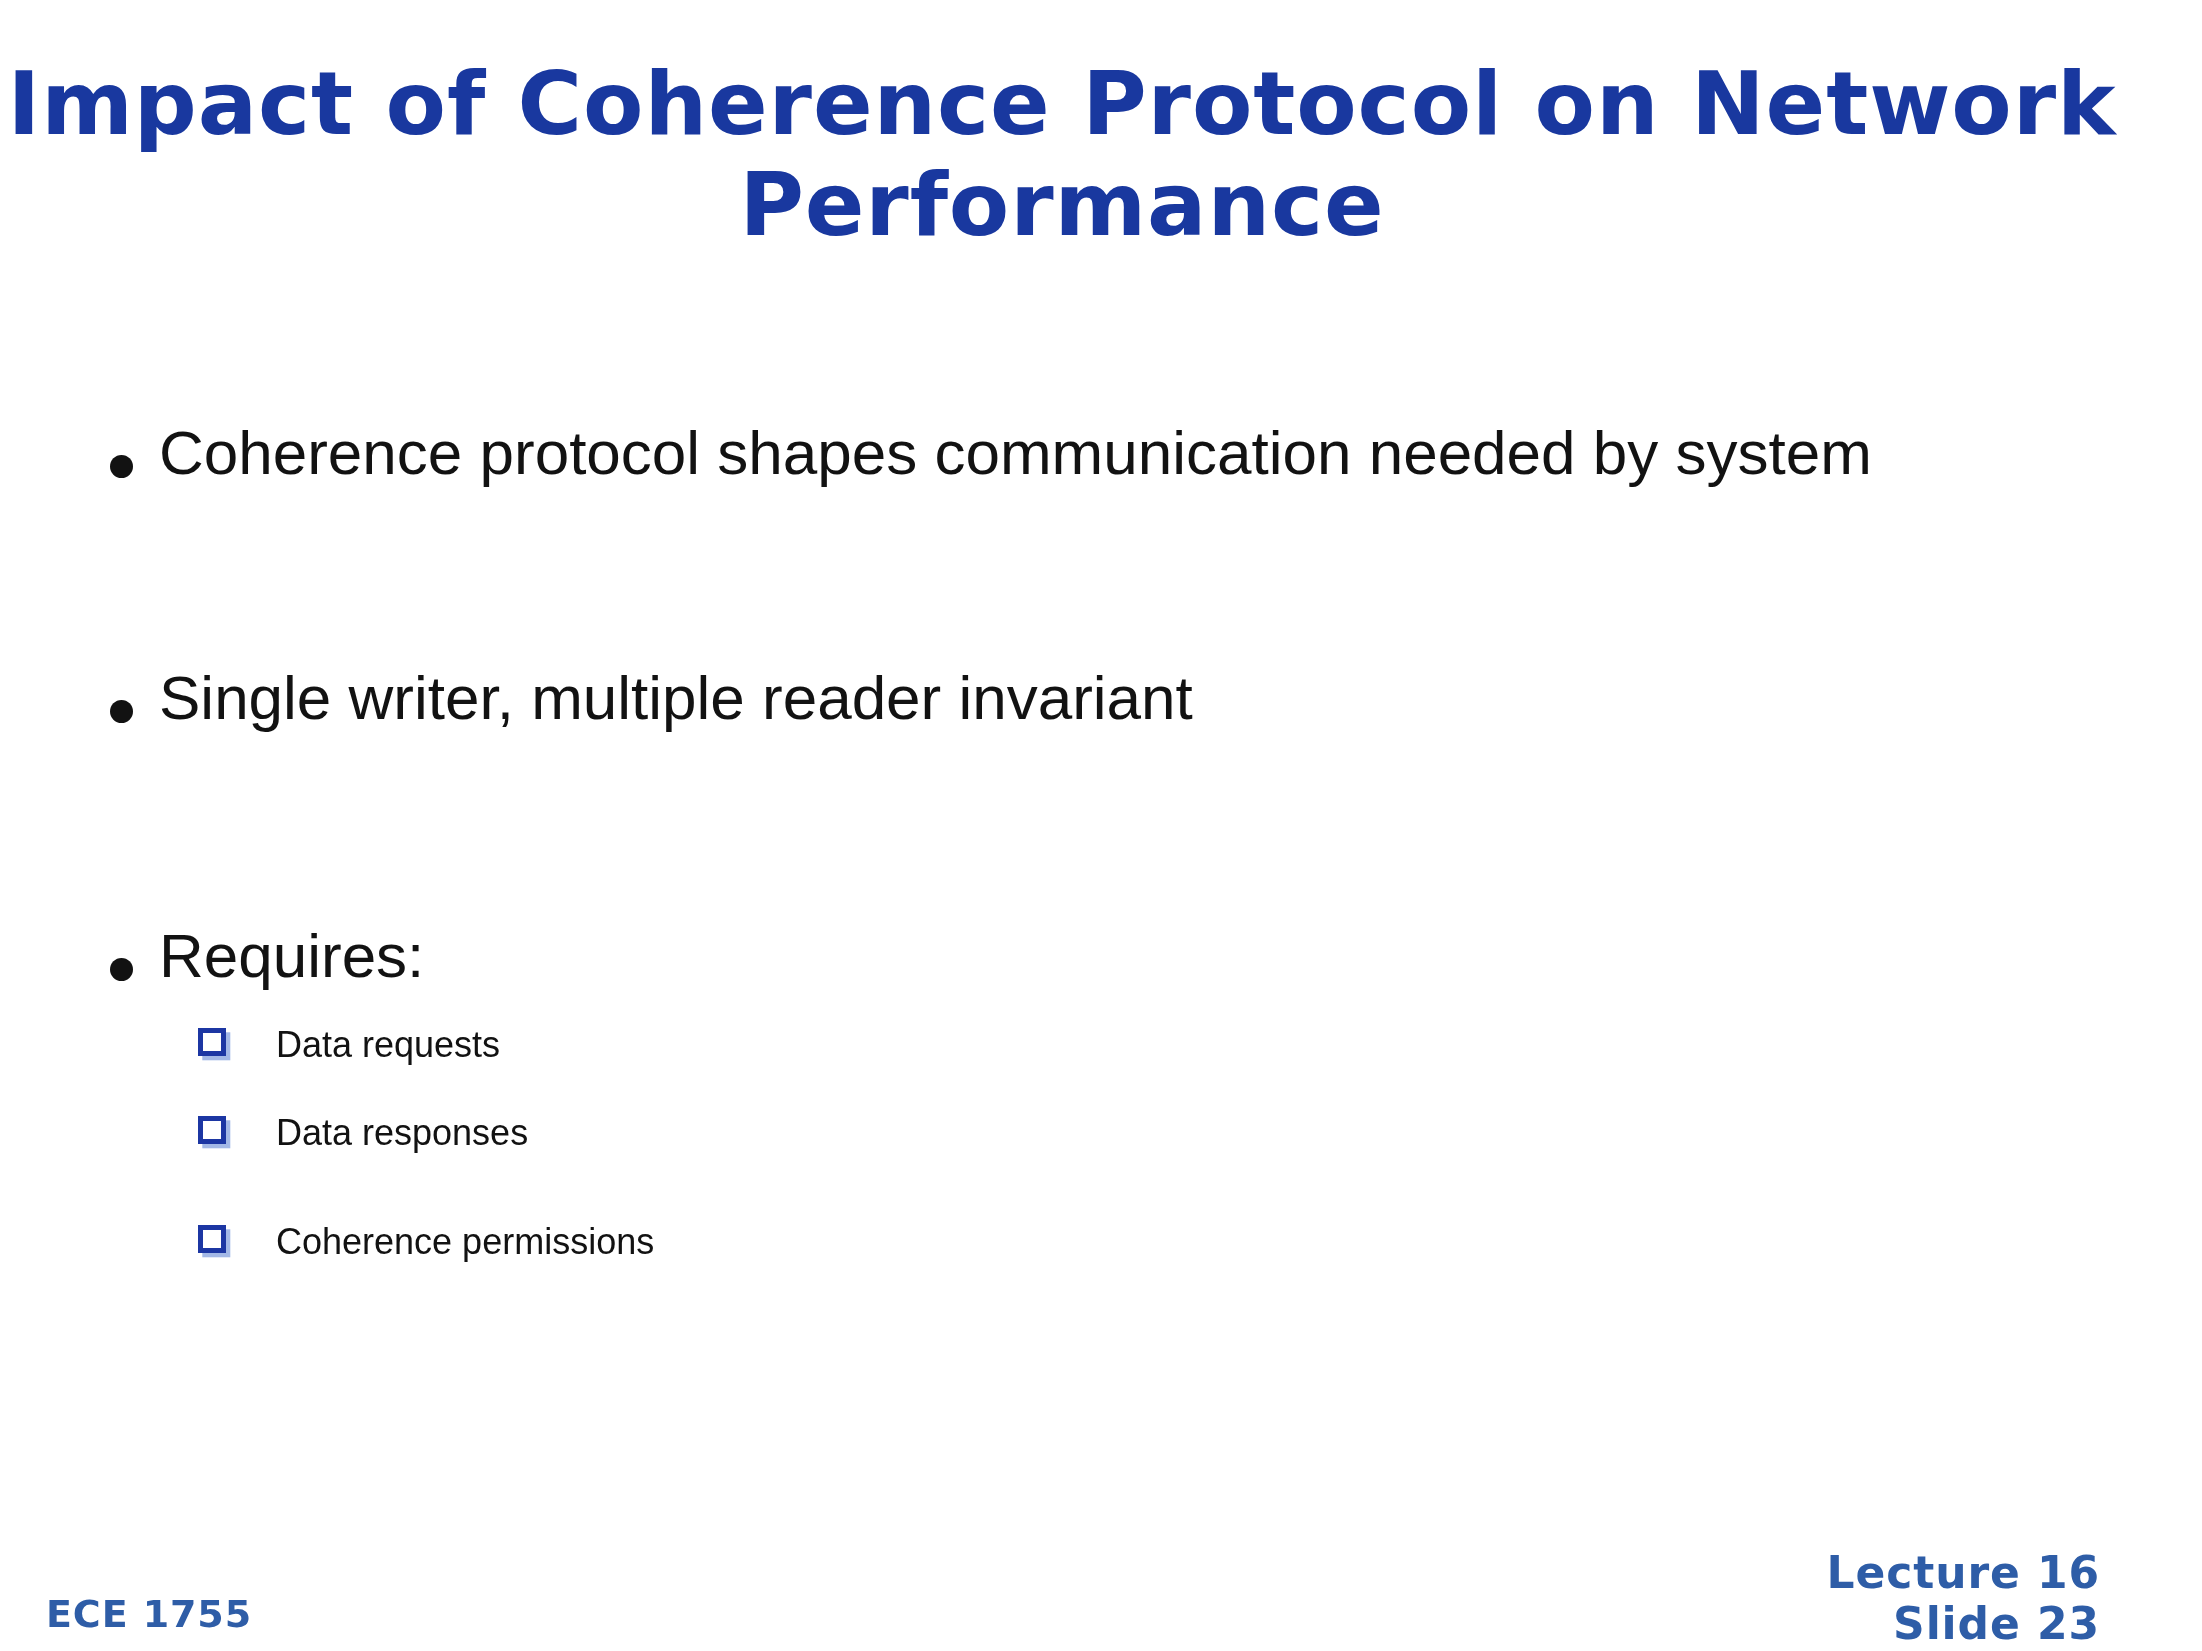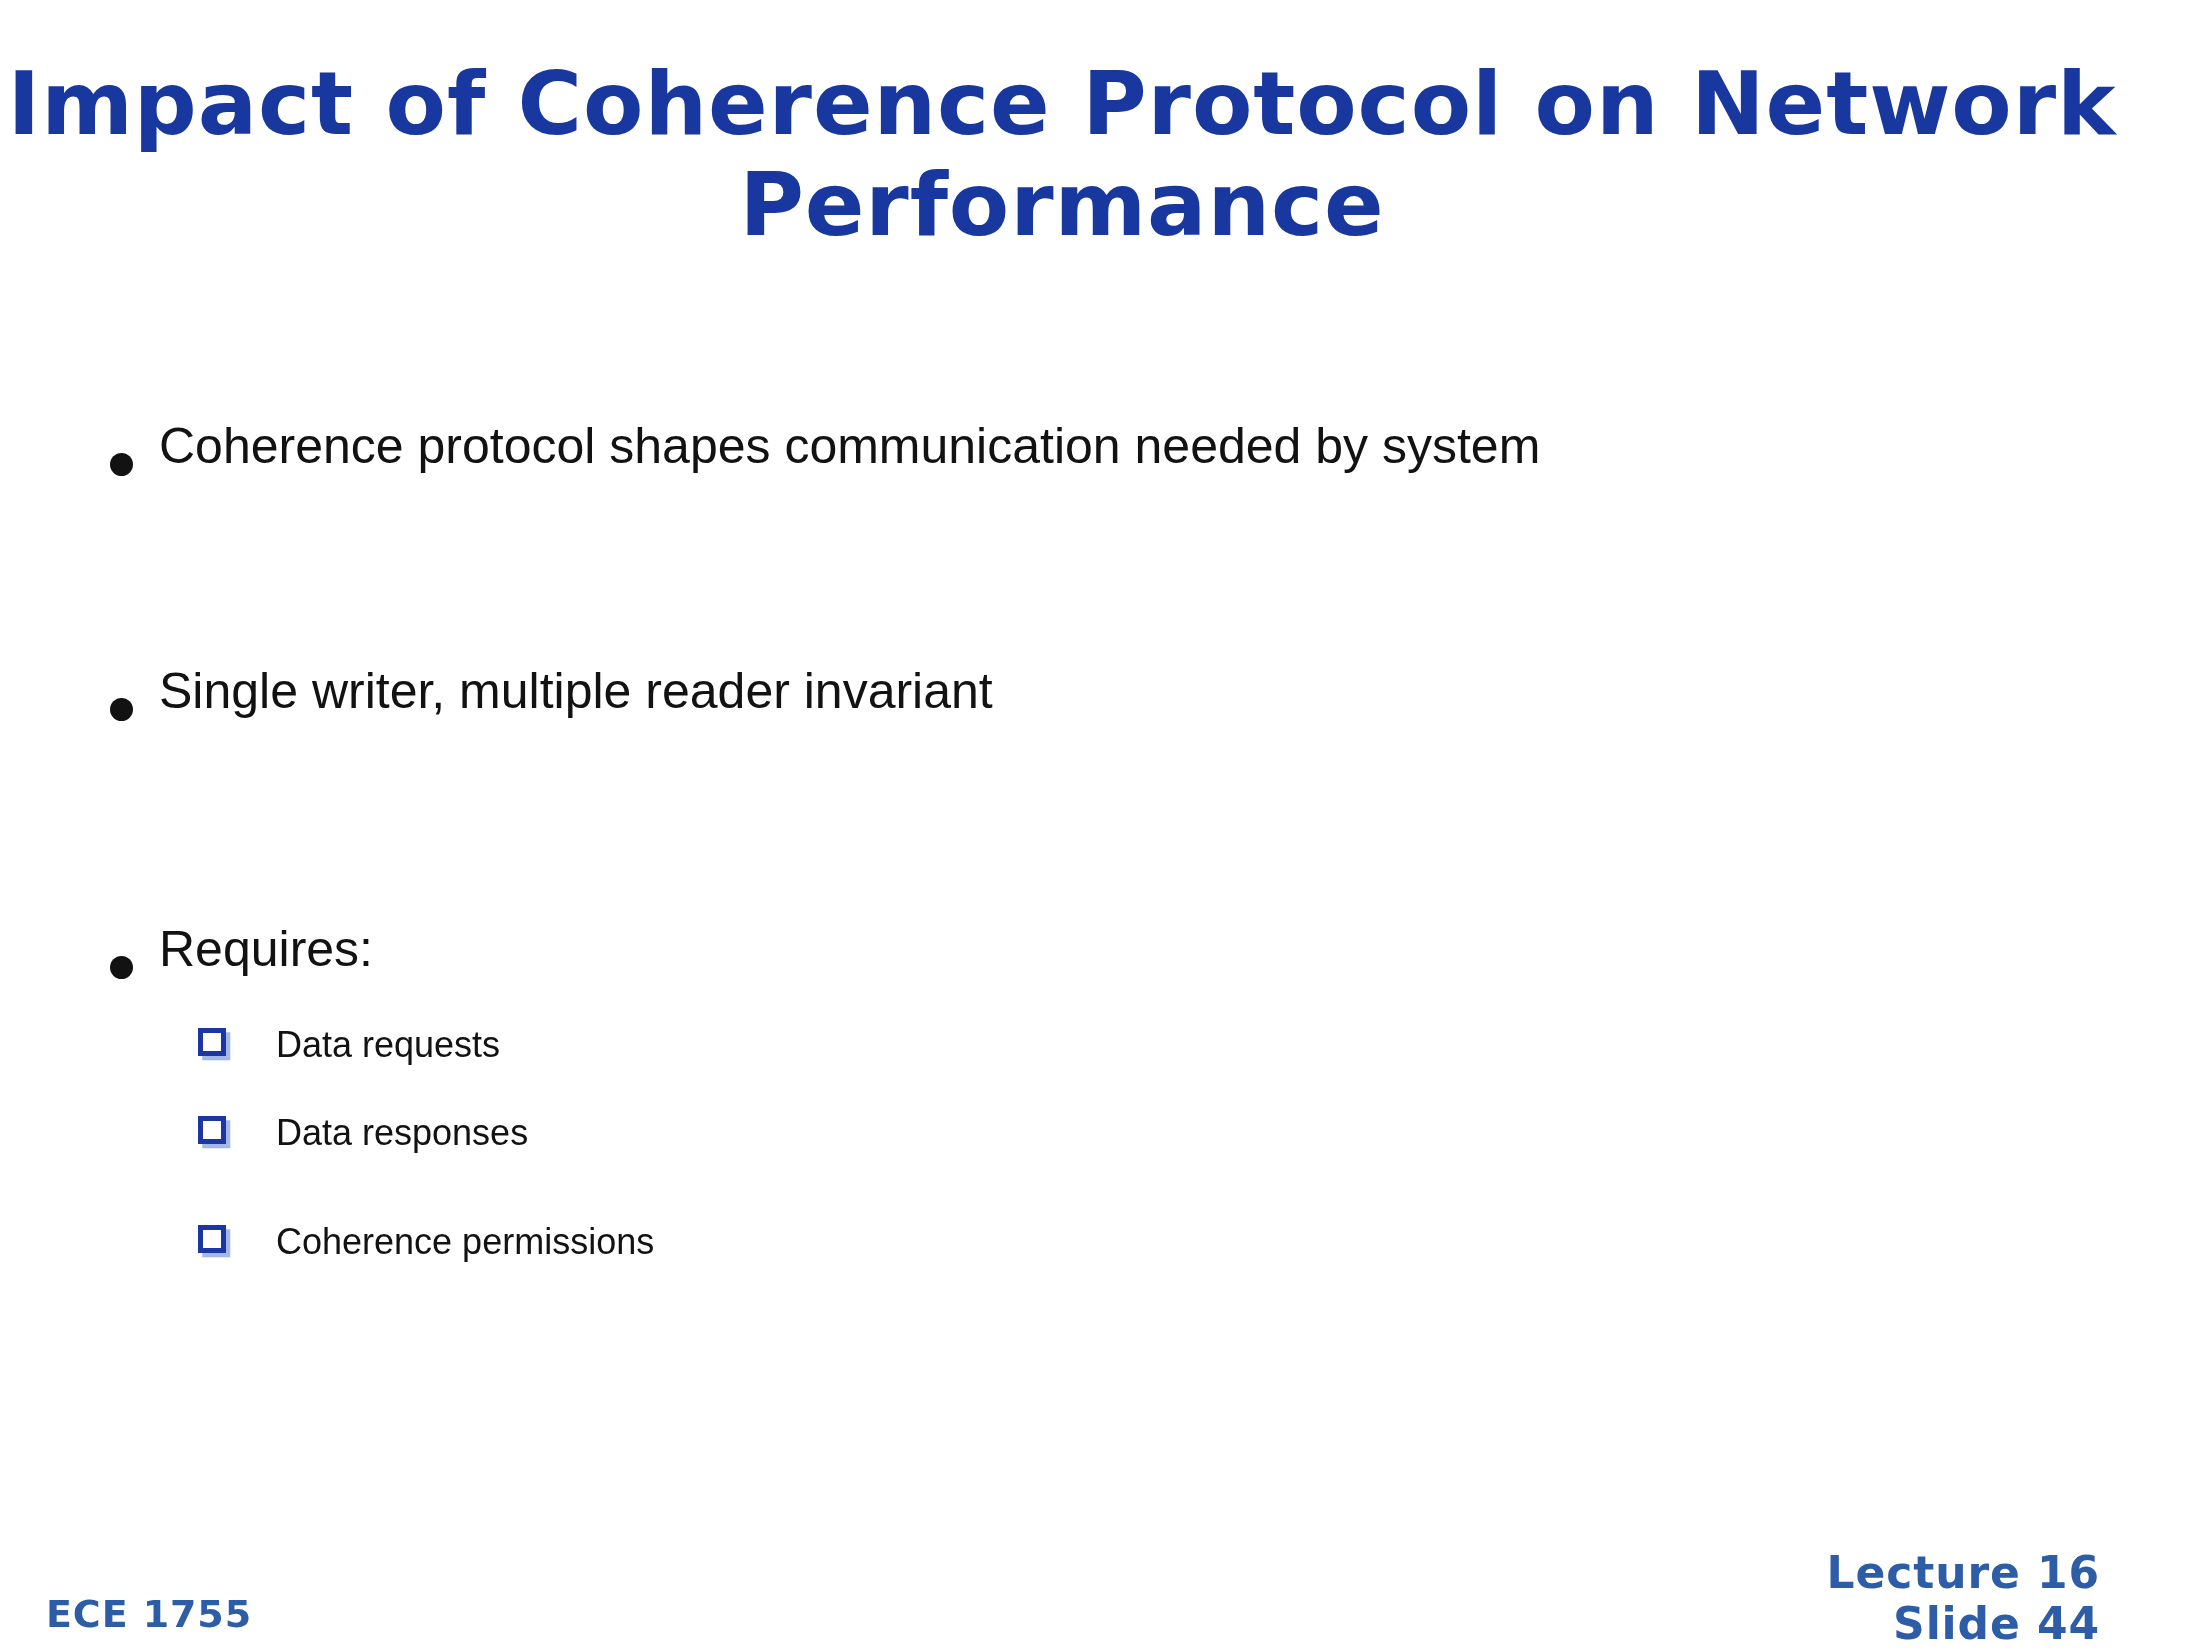--- a/index.html
+++ b/index.html
@@ -30,23 +30,23 @@
     line-height: 1.15;
     letter-spacing: 0.9px;
     margin: 0;
   }
 
   
   .bullet {
     position: absolute;
     left: 110px;
     display: flex;
-    align-items: flex-end;
+    align-items: center;
     color: #121212;
-    font-size: 50px;
+    font-size: 62px;
     line-height: 1.2;
     white-space: nowrap;
   }
   .bullet-dot {
     flex: none;
     width: 23px;
     height: 23px;
     border-radius: 50%;
     background: #121212;
     margin: 27px 26px 0 0;
@@ -142,17 +142,17 @@
 
   <div class="sub-bullet sub-3">
     <span class="square-bullet"></span>
     <span>Coherence permissions</span>
   </div>
 
   <div class="footer-course">ECE 1755</div>
 
   <div class="footer-right">
     <span>Lecture 16</span><br>
-    <span>Slide 44</span>
+    <span>Slide 23</span>
   </div>
 
 </div>
 
 
 </body></html>

